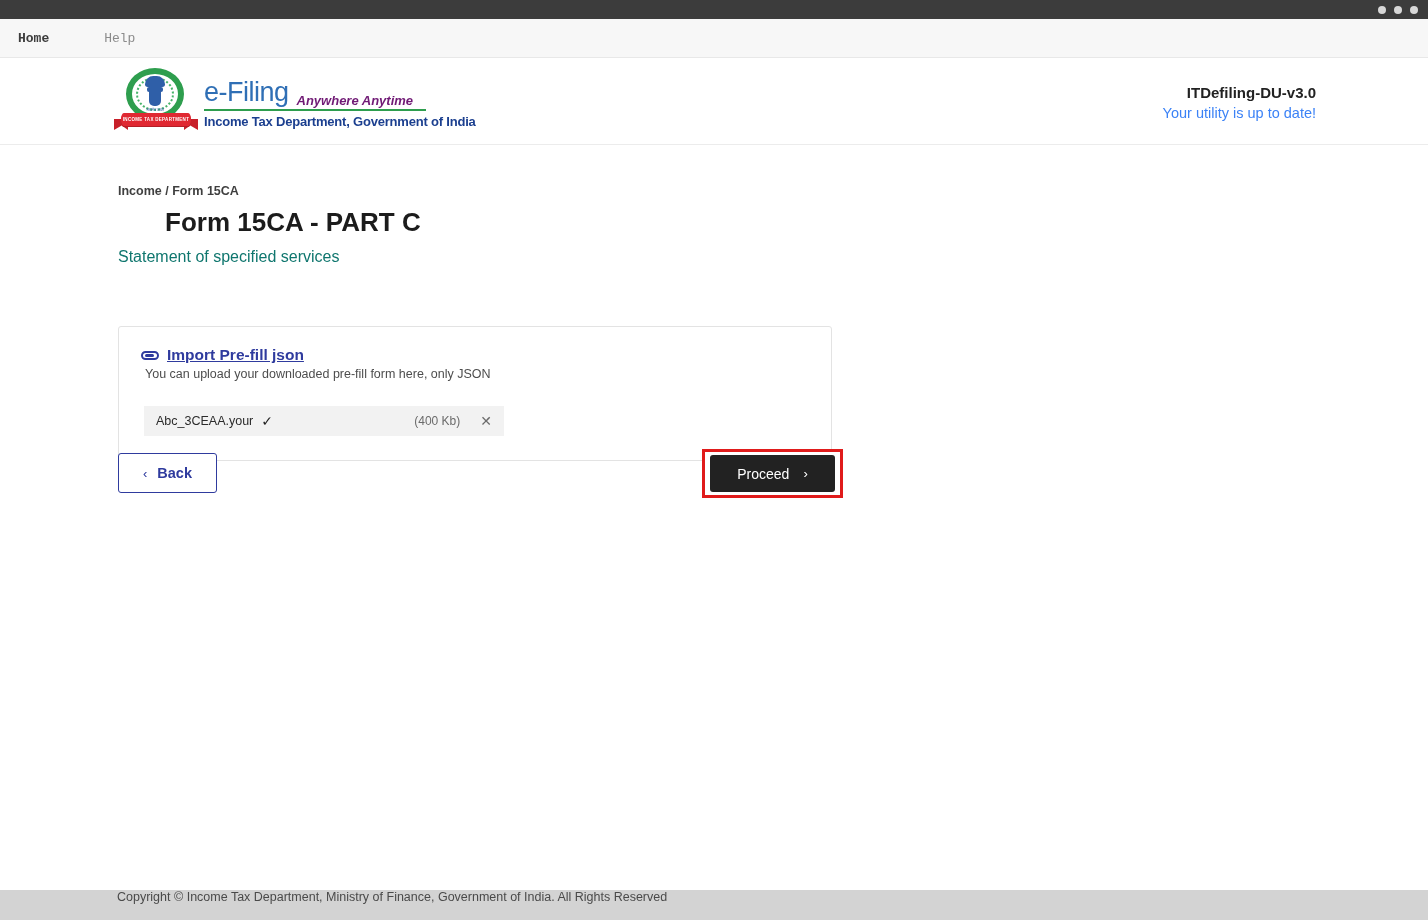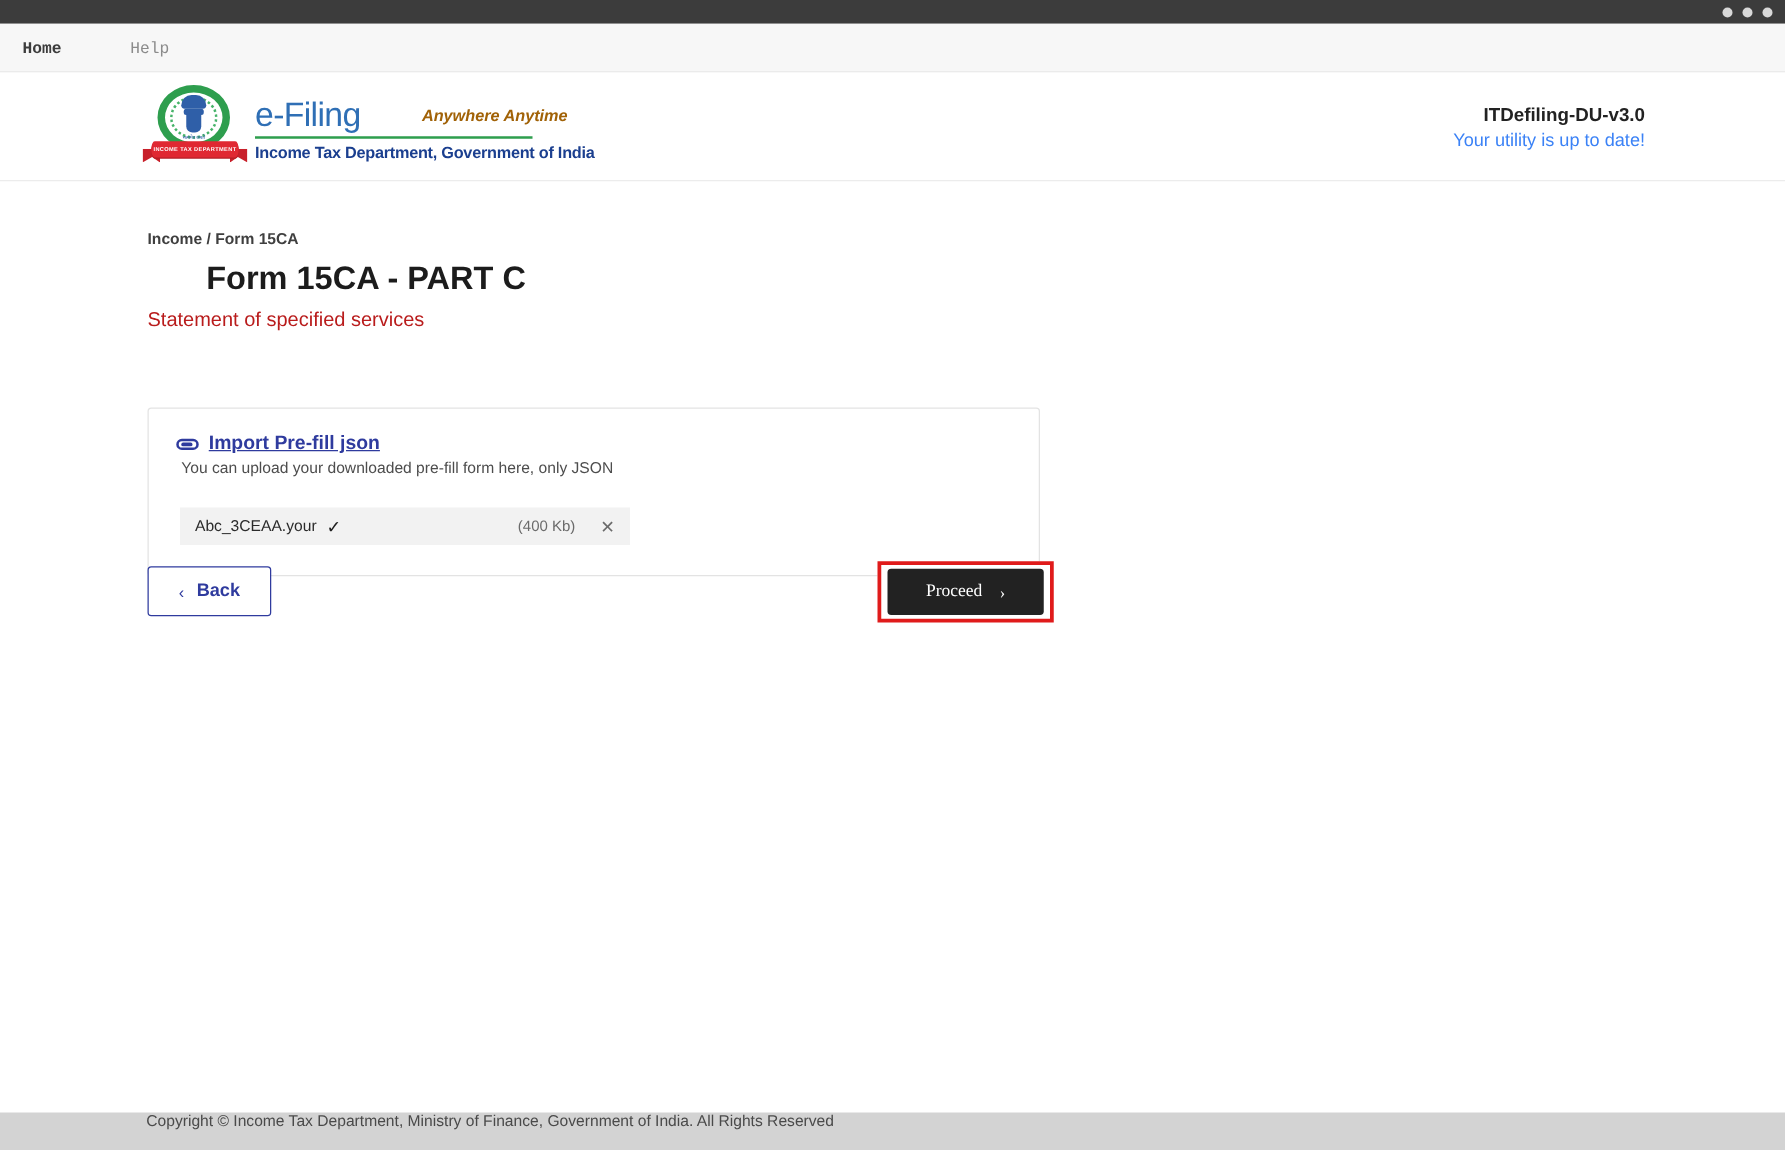--- a/index.html
+++ b/index.html
@@ -111,26 +111,26 @@
   }
   .ribbon .tail-l, .ribbon .tail-r {
     position: absolute; top: 9px;
     width: 14px; height: 11px; background: #c8202a;
   }
   .ribbon .tail-l { left: 0; clip-path: polygon(0 0,100% 0,100% 100%,55% 60%,0 100%); }
   .ribbon .tail-r { right: 0; clip-path: polygon(0 0,100% 0,100% 100%,45% 60%,0 100%); }
 
   
   .wordmark { margin-left: 6px; padding-top: 2px; }
-  .wm-top { display: flex; align-items: center; gap: 41px; }
+  .wm-top { display: flex; align-items: flex-end; }
   .wm-efiling {
     font-size: 27px; color: #2f6fb5; letter-spacing: -0.5px;
   }
   .wm-tag {
-    font-size: 13px; color: #a16207; font-style: italic;
+    font-size: 13px; color: #701a75; font-style: italic;
     font-weight: bold; margin-left: 8px;
   }
   .wm-rule {
     height: 2.5px; background: #2e9e4e; width: 222px; margin-top: 1px;
   }
   .wm-dept {
     font-size: 13px; color: #1b3f8f; font-weight: bold;
     margin-top: 3px; letter-spacing: -0.2px;
   }
 
@@ -145,21 +145,21 @@
   .breadcrumb {
     position: absolute; left: 118px; top: 38px;
     font-size: 12.5px; font-weight: bold; color: #3f3f3f;
   }
   .page-title {
     position: absolute; left: 117px; top: 61px;
     font-size: 26px; font-weight: bold; color: #1c1c1c; margin-left: 48px;
   }
   .page-sub {
     position: absolute; left: 118px; top: 102px;
-    font-size: 16px; color: #b91c1c;
+    font-size: 16px; color: #0f766e;
   }
 
   .card {
     position: absolute; left: 118px; top: 152px;
     width: 714px; height: 135px;
     border: 1px solid #e3e3e3; border-radius: 3px;
     background: #fff;
     margin-top: 28px;
   }
   .import-row { display: flex; align-items: center; padding: 19px 0 0 22px; }
@@ -204,21 +204,21 @@
     display: flex; align-items: center; justify-content: center;
     cursor: pointer;
   }
   .btn-back .chev { font-size: 13px; color: #2f3b9e; margin-right: 10px; }
   .btn-back .lbl { font-size: 14.5px; font-weight: bold; color: #2f3b9e; }
 
   .proceed-highlight {
     position: absolute; left: 702px; top: 303px;
     width: 141px; height: 49px;
     border: 3px solid #e01b1b; background: #fff;
-    display: flex; align-items: center; justify-content: center; font-family: Liberation Serif, serif;
+    display: flex; align-items: center; justify-content: center;
   }
   .btn-proceed {
     width: 125px; height: 37px;
     background: #222222; border-radius: 3px;
     display: flex; align-items: center; justify-content: center;
     cursor: pointer;
   }
   .btn-proceed .lbl { font-size: 14px; color: #ffffff; }
   .btn-proceed .chev { font-size: 13px; color: #ffffff; margin-left: 14px; }
 

